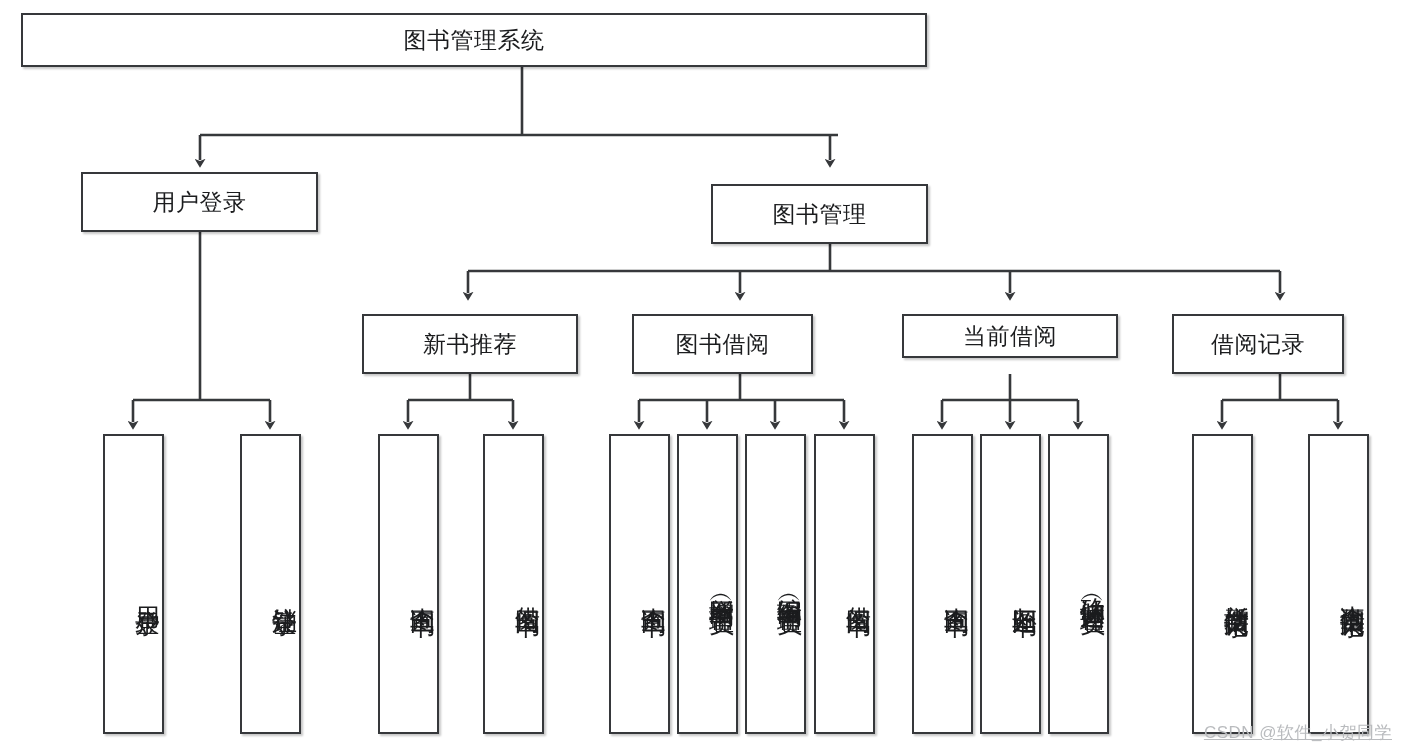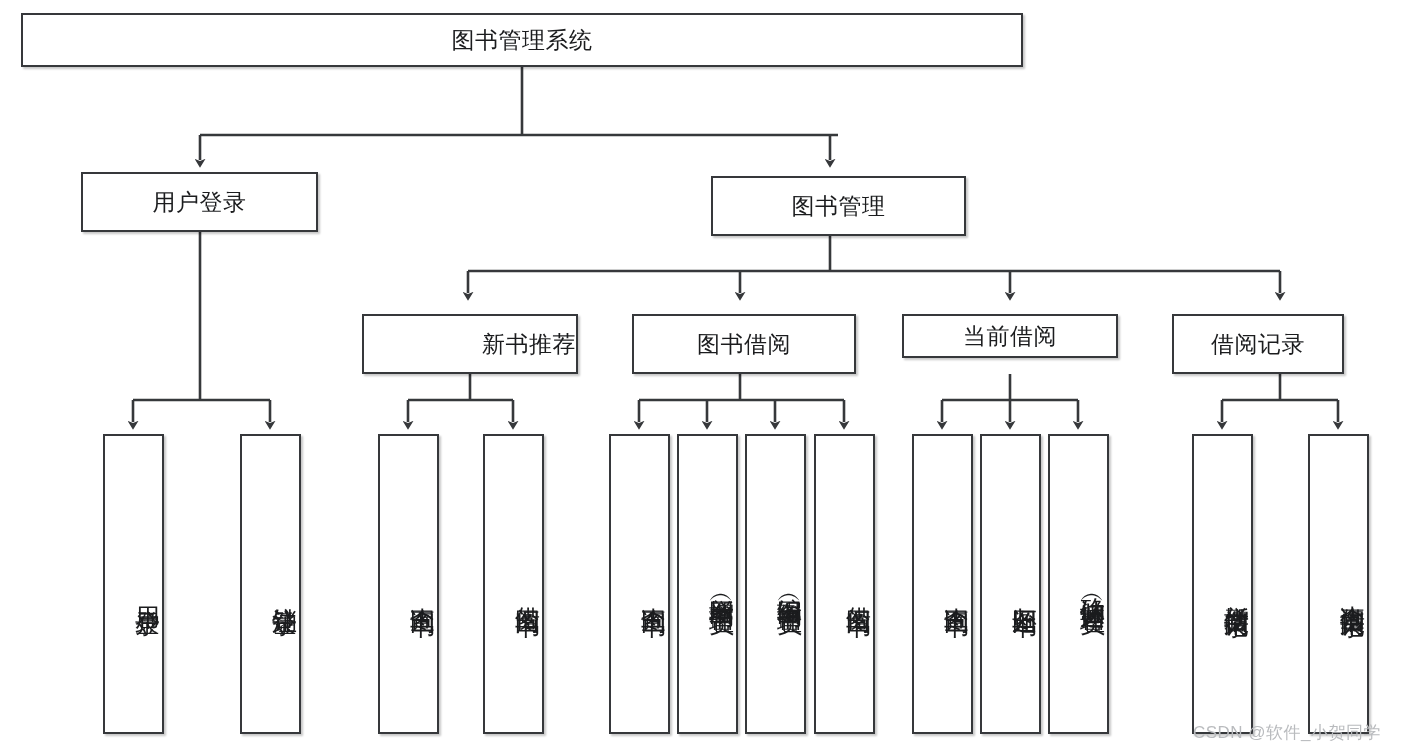--- a/index.html
+++ b/index.html
@@ -52,27 +52,28 @@
   .node.vert.tall-text {
     padding-top: 6px;
   }
   .node .lbl {
     writing-mode: inherit;
     text-orientation: inherit;
     white-space: nowrap;
   }
   #watermark {
     position: absolute;
-    right: 24px;
+    right: 13px;
     bottom: 3px;
     font-size: 17px;
     color: #b9bbbe;
     letter-spacing: 0.5px;
     white-space: nowrap;
     pointer-events: none;
+    text-decoration: underline;
   }
 </style>
 </head>
 <body>
 
 <div id="canvas">
 
   <svg id="edges" viewBox="0 0 1405 747" width="1405" height="747" xmlns="http://www.w3.org/2000/svg">
     <defs>
       <marker id="arrow" markerWidth="9" markerHeight="11" refX="1.2" refY="5.5" orient="auto" markerUnits="userSpaceOnUse">
@@ -116,35 +117,35 @@
       <path d="M1010,400 L1010,422" marker-end="url(#arrow)"></path>
       <path d="M1078,400 L1078,422" marker-end="url(#arrow)"></path>
 
       <path d="M1280,374 L1280,400"></path>
       <path d="M1222,400 L1338,400"></path>
       <path d="M1222,400 L1222,422" marker-end="url(#arrow)"></path>
       <path d="M1338,400 L1338,422" marker-end="url(#arrow)"></path>
     </g>
   </svg>
 
-  <div class="node horiz" style="left:21px; top:13px; width:1002px; height:54px;">
+  <div class="node horiz" style="left:21px; top:13px; width:906px; height:54px;">
     <span class="lbl">图书管理系统</span>
   </div>
 
   <div class="node horiz" style="left:81px; top:172px; width:237px; height:60px;">
     <span class="lbl">用户登录</span>
   </div>
-  <div class="node horiz" style="left:711px; top:176px; width:255px; height:60px;">
+  <div class="node horiz" style="left:711px; top:184px; width:217px; height:60px;">
     <span class="lbl">图书管理</span>
   </div>
 
-  <div class="node horiz" style="left:362px; top:314px; width:216px; height:60px;justify-content:flex-end;">
+  <div class="node horiz" style="left:362px; top:314px; width:216px; height:60px;">
     <span class="lbl">新书推荐</span>
   </div>
-  <div class="node horiz" style="left:632px; top:314px; width:224px; height:60px;text-align:right;">
+  <div class="node horiz" style="left:632px; top:314px; width:181px; height:60px;text-align:right;">
     <span class="lbl">图书借阅</span>
   </div>
   <div class="node horiz" style="left:902px; top:314px; width:216px; height:44px;">
     <span class="lbl">当前借阅</span>
   </div>
   <div class="node horiz" style="left:1172px; top:314px; width:172px; height:60px;">
     <span class="lbl">借阅记录</span>
   </div>
 
   <div class="node vert" style="left:103px; top:434px; width:61px; height:300px;">

